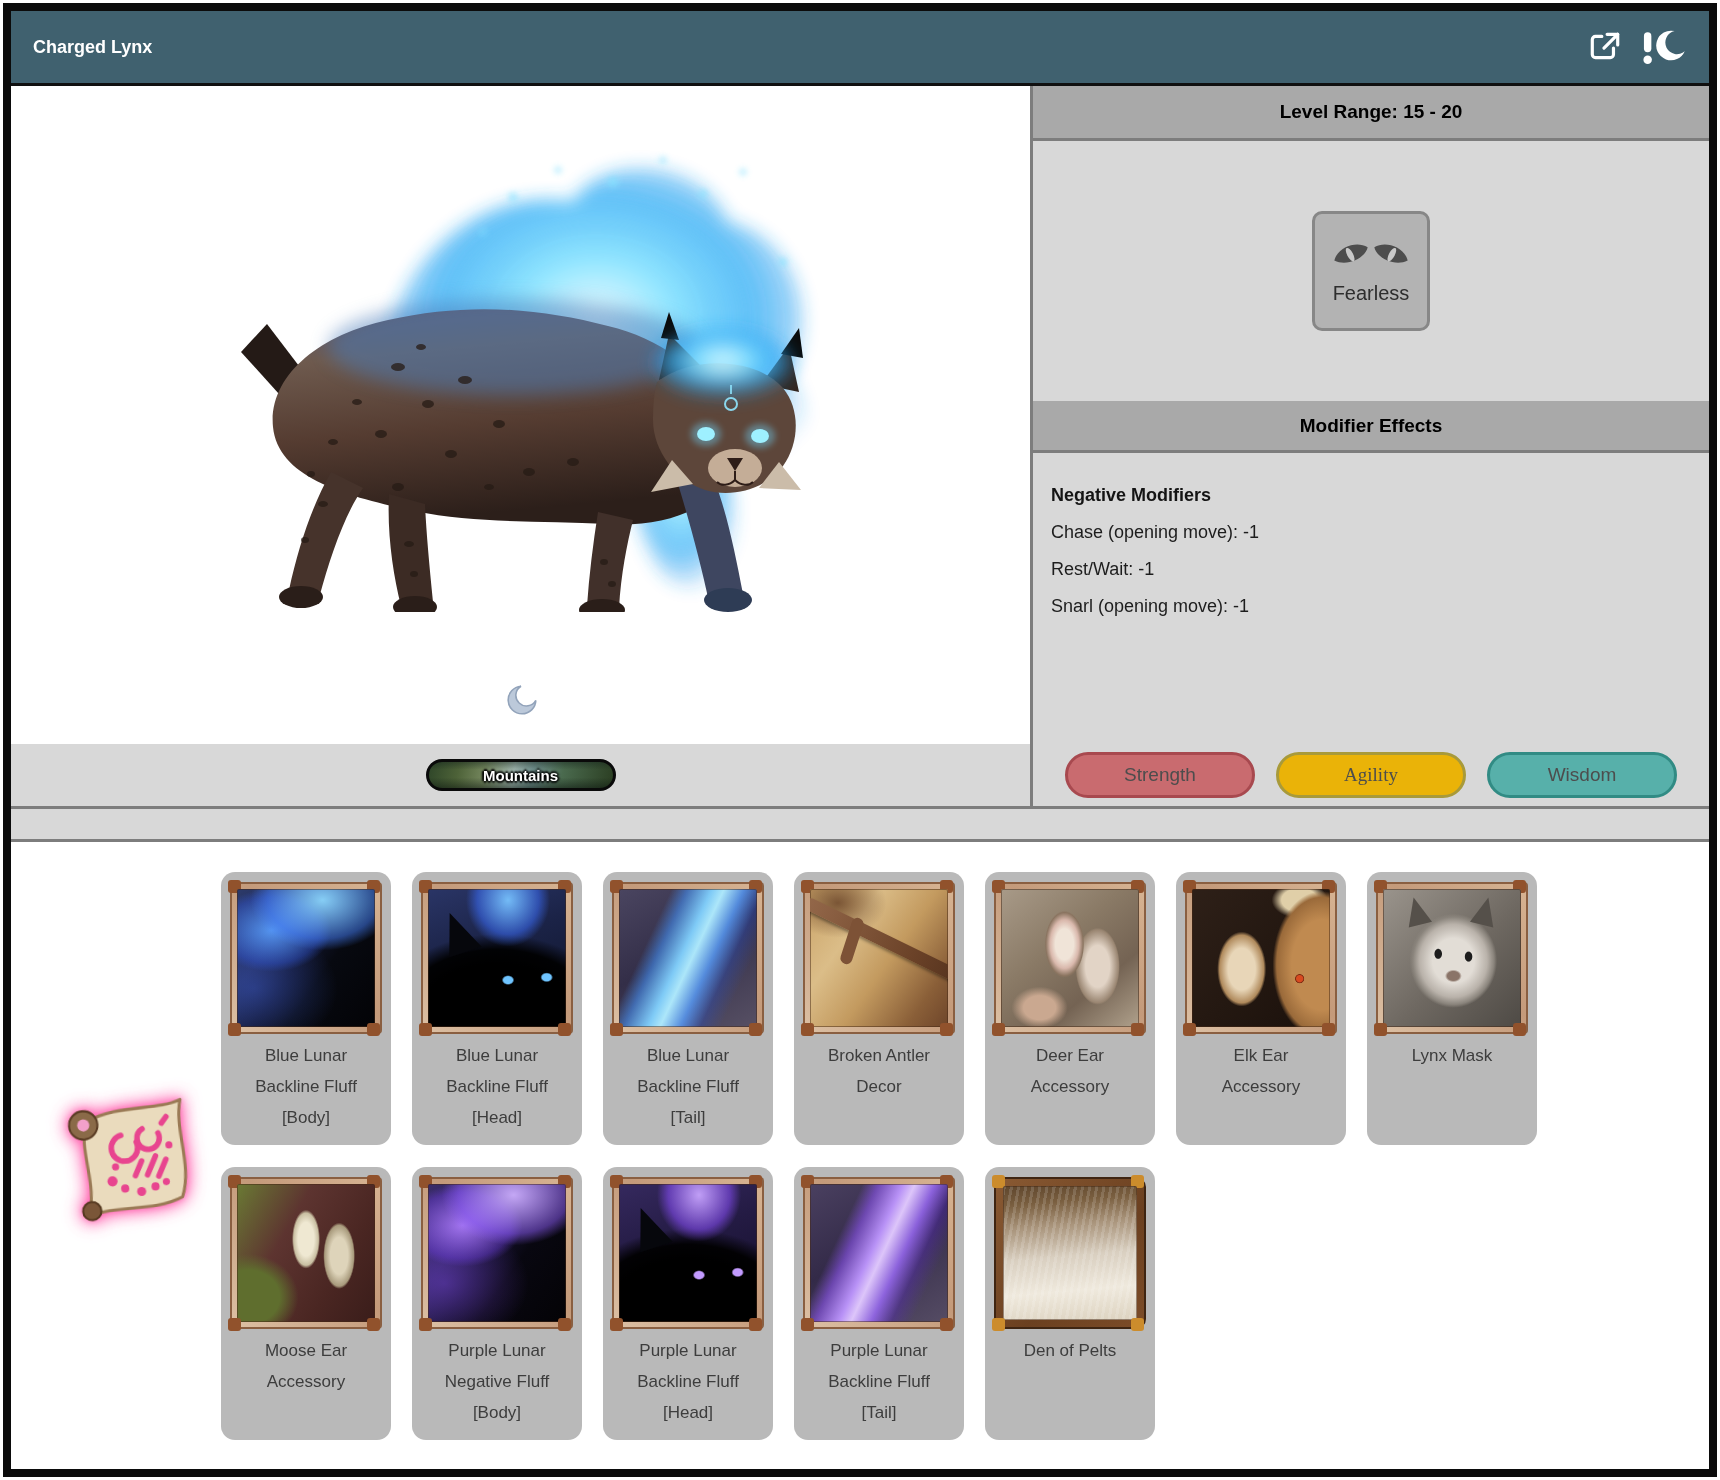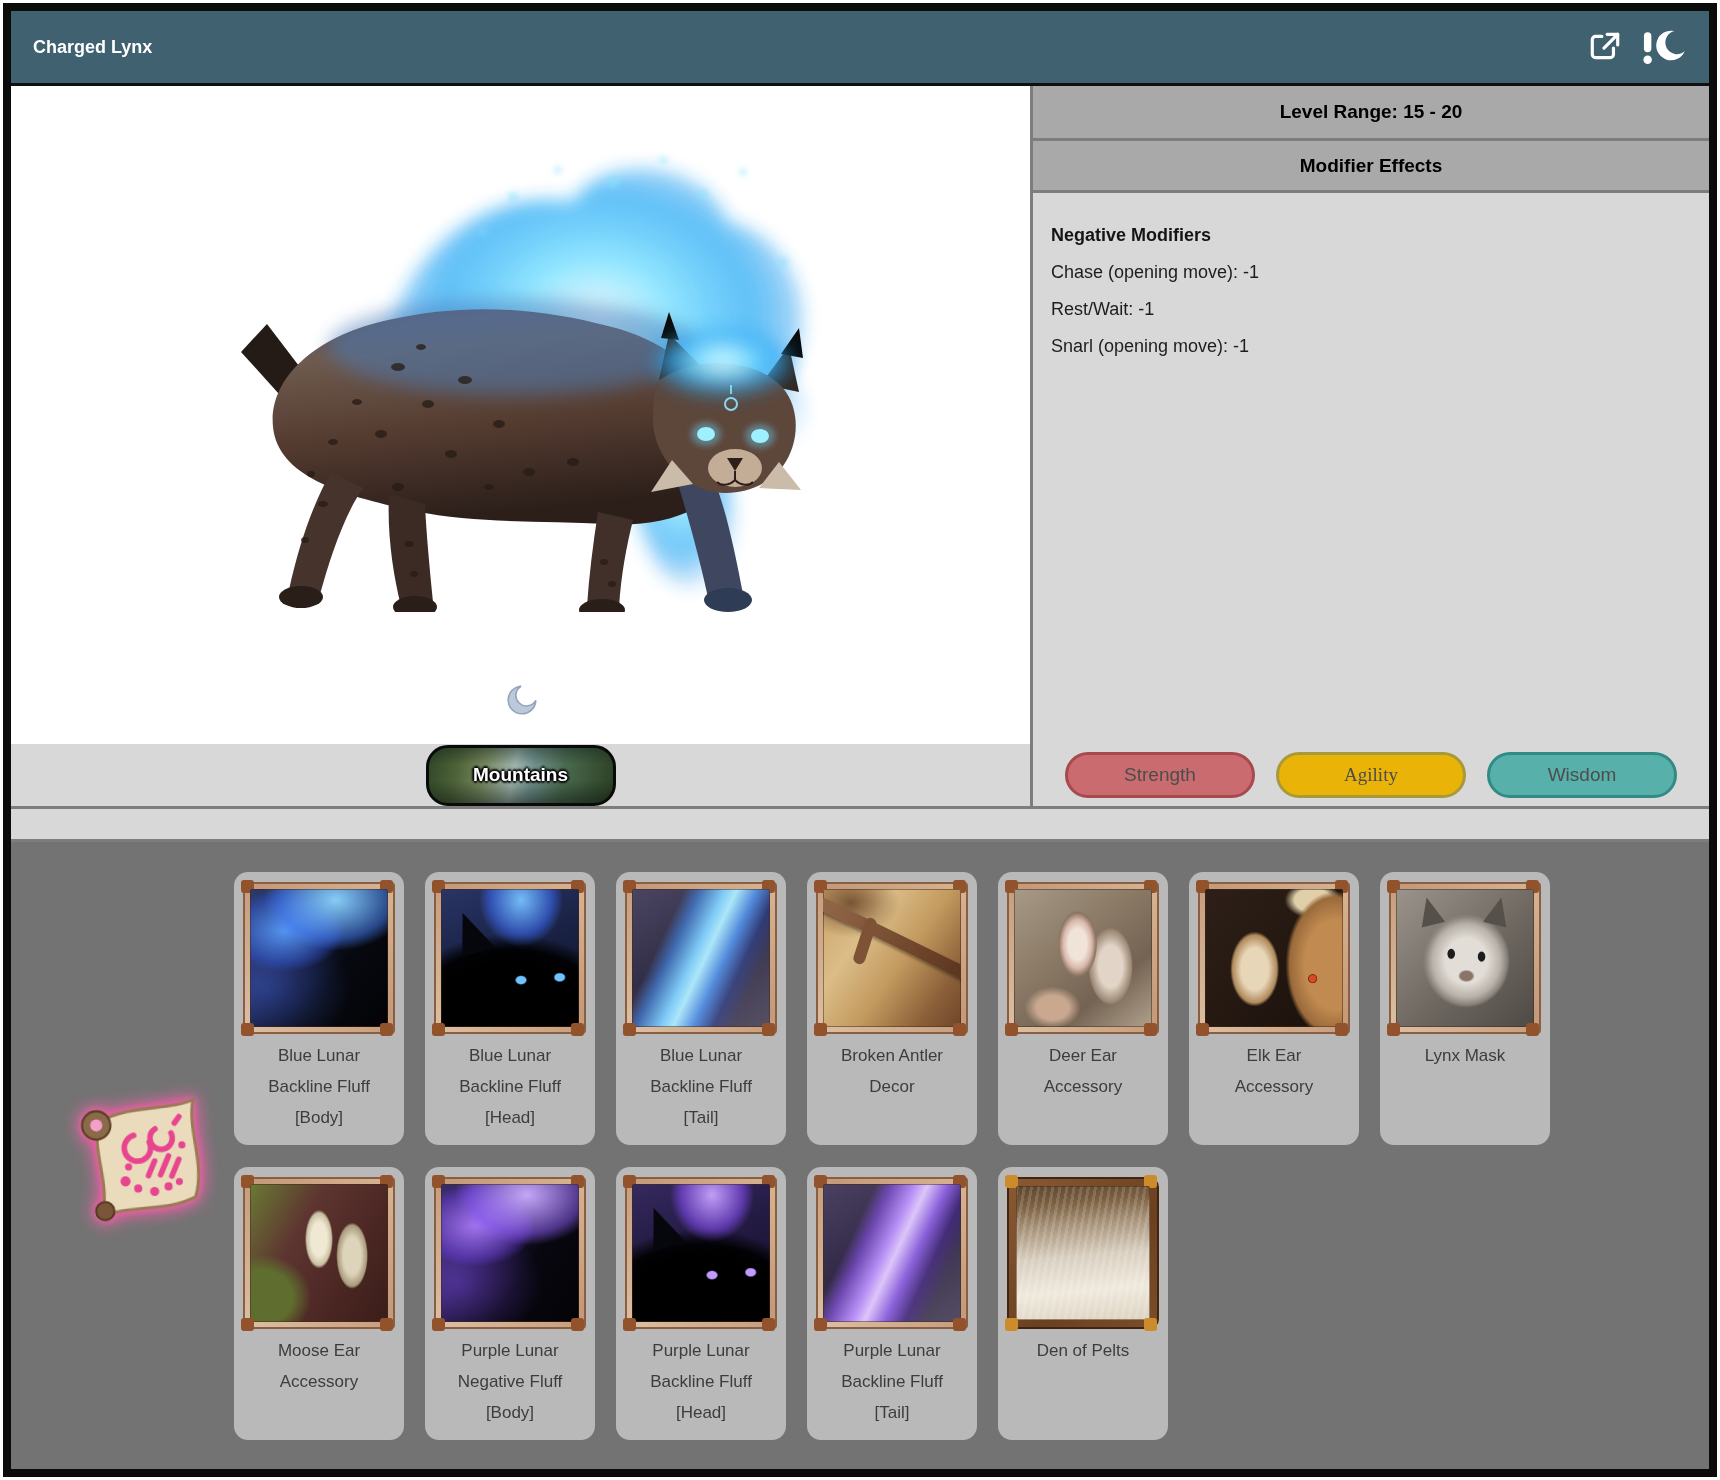--- a/index.html
+++ b/index.html
@@ -24,32 +24,32 @@
   .trait-card{width:112px;height:114px;background:#b3b3b3;border:3px solid #878787;border-radius:10px;display:flex;flex-direction:column;align-items:center;justify-content:center;gap:8px;cursor:pointer;}
   .trait-card span{font-size:20px;color:#2e2e2e;}
   .mod-panel{flex:1;padding:24px 16px 0 18px;}
   .mod-title{font-weight:bold;font-size:18px;color:#141414;line-height:37px;}
   .mod-line{font-size:18px;color:#1d1d1d;line-height:37px;}
 
   
   .btn-row{height:62px;flex:none;display:flex;border-bottom:3px solid #7d7d7d;}
   .btn-row .left{width:1019px;flex:none;display:flex;align-items:center;justify-content:center;background:#d8d8d8;}
   .btn-row .right{flex:1;display:flex;align-items:center;justify-content:center;gap:21px;background:#d8d8d8;}
-  .biome-btn{width:190px;height:61px;border-radius:22px;border:3px solid #0a0a0a;cursor:pointer;
-    color:#fff;font-weight:bold;font-size:19px;font-family:"Liberation Sans",sans-serif;
+  .biome-btn{width:190px;height:32px;border-radius:22px;border:3px solid #0a0a0a;cursor:pointer;
+    color:#fff;font-weight:bold;font-size:15px;font-family:"Liberation Sans",sans-serif;
     text-shadow:-2px 0 2px #000,2px 0 2px #000,0 -2px 2px #000,0 2px 2px #000;
     background:linear-gradient(180deg,rgba(20,35,28,.45) 0%,rgba(0,0,0,0) 30%,rgba(0,0,0,0) 60%,rgba(10,20,14,.5) 100%),
       linear-gradient(100deg,#2f4629 0%,#4d6238 16%,#73855c 30%,#9db3ac 46%,#6f8f8c 56%,#4a6a4e 72%,#2b3e22 100%);}
   .stat-btn{width:190px;height:46px;border-radius:23px;border:3px solid #888;cursor:pointer;
     font-size:19px;color:#4d4d4d;font-family:"Liberation Sans",sans-serif;}
 
   .strip{height:30px;flex:none;background:#d8d8d8;border-bottom:3px solid #7d7d7d;}
 
   
-  .drops{flex:1;background:#737373;display:flex;align-items:center;padding-left:33px;overflow:hidden;}
+  .drops{flex:1;background:#ffffff;display:flex;align-items:center;padding-left:20px;overflow:hidden;}
   .scroll-wrap{width:190px;flex:none;display:flex;align-items:center;justify-content:center;}
   .scroll-wrap svg{transform:rotate(-4deg);filter:drop-shadow(0 0 9px rgba(255,70,160,.85)) drop-shadow(0 0 3px rgba(255,120,190,.9));}
   .cards{width:1316px;flex:none;height:100%;display:flex;flex-wrap:wrap;column-gap:21px;row-gap:22px;align-content:center;}
   .card{flex:0 0 170px;background:#b9b9b9;border-radius:14px;display:flex;flex-direction:column;align-items:center;padding:10px 0 12px;cursor:pointer;}
   .frame{width:152px;height:152px;box-sizing:border-box;flex:none;border:2px solid #8a5f41;border-radius:4px;padding:5px;
     background:linear-gradient(45deg,#dcc0a4,#c49a7a 55%,#d7b493);position:relative;}
   .frame::before,.frame::after{content:"";position:absolute;width:13px;height:13px;border-radius:3px;background:#91522c;}
   .frame::before{top:-4px;left:-4px;box-shadow:139px 0 0 #91522c;}
   .frame::after{bottom:-4px;left:-4px;box-shadow:139px 0 0 #91522c;}
   .frame-den{border:2px solid #3f2512;border-radius:10px;padding:7px;background:linear-gradient(135deg,#8a5a33,#6b4020 60%,#7c4c28);}
@@ -236,20 +236,31 @@
       </svg>
       <svg viewBox="0 0 32 32" width="34" height="34" style="position:absolute;left:494px;top:598px;">
         <path d="M21,3 A13,13 0 1,0 28,21 A10,10 0 1,1 21,3 Z" fill="#bcc9da" stroke="#92a3ba" stroke-width="1.5" transform="rotate(-25 16 16)"></path>
       </svg>
     </div>
 
     <div class="vdiv"></div>
 
     <div class="info-panel">
       <div class="bar lvl">Level Range: 15 - 20</div>
+      <div class="trait-area">
+        <div class="trait-card">
+          <svg viewBox="0 0 96 44" width="80" height="37">
+            <path d="M4,28 C8,12 30,4 44,12 C42,24 20,36 4,28 Z" fill="#4d4d4d"></path>
+            <ellipse cx="23" cy="21" rx="3.5" ry="9" fill="#c9c9c9" transform="rotate(-28 23 21)"></ellipse>
+            <path d="M92,28 C88,12 66,4 52,12 C54,24 76,36 92,28 Z" fill="#4d4d4d"></path>
+            <ellipse cx="73" cy="21" rx="3.5" ry="9" fill="#c9c9c9" transform="rotate(28 73 21)"></ellipse>
+          </svg>
+          <span>Fearless</span>
+        </div>
+      </div>
       <div class="bar mod">Modifier Effects</div>
       <div class="mod-panel">
         <div class="mod-title">Negative Modifiers</div>
         <div>
             <div class="mod-line">Chase (opening move): -1</div>
             <div class="mod-line">Rest/Wait: -1</div>
             <div class="mod-line">Snarl (opening move): -1</div>
           </div>
       </div>
     </div>

